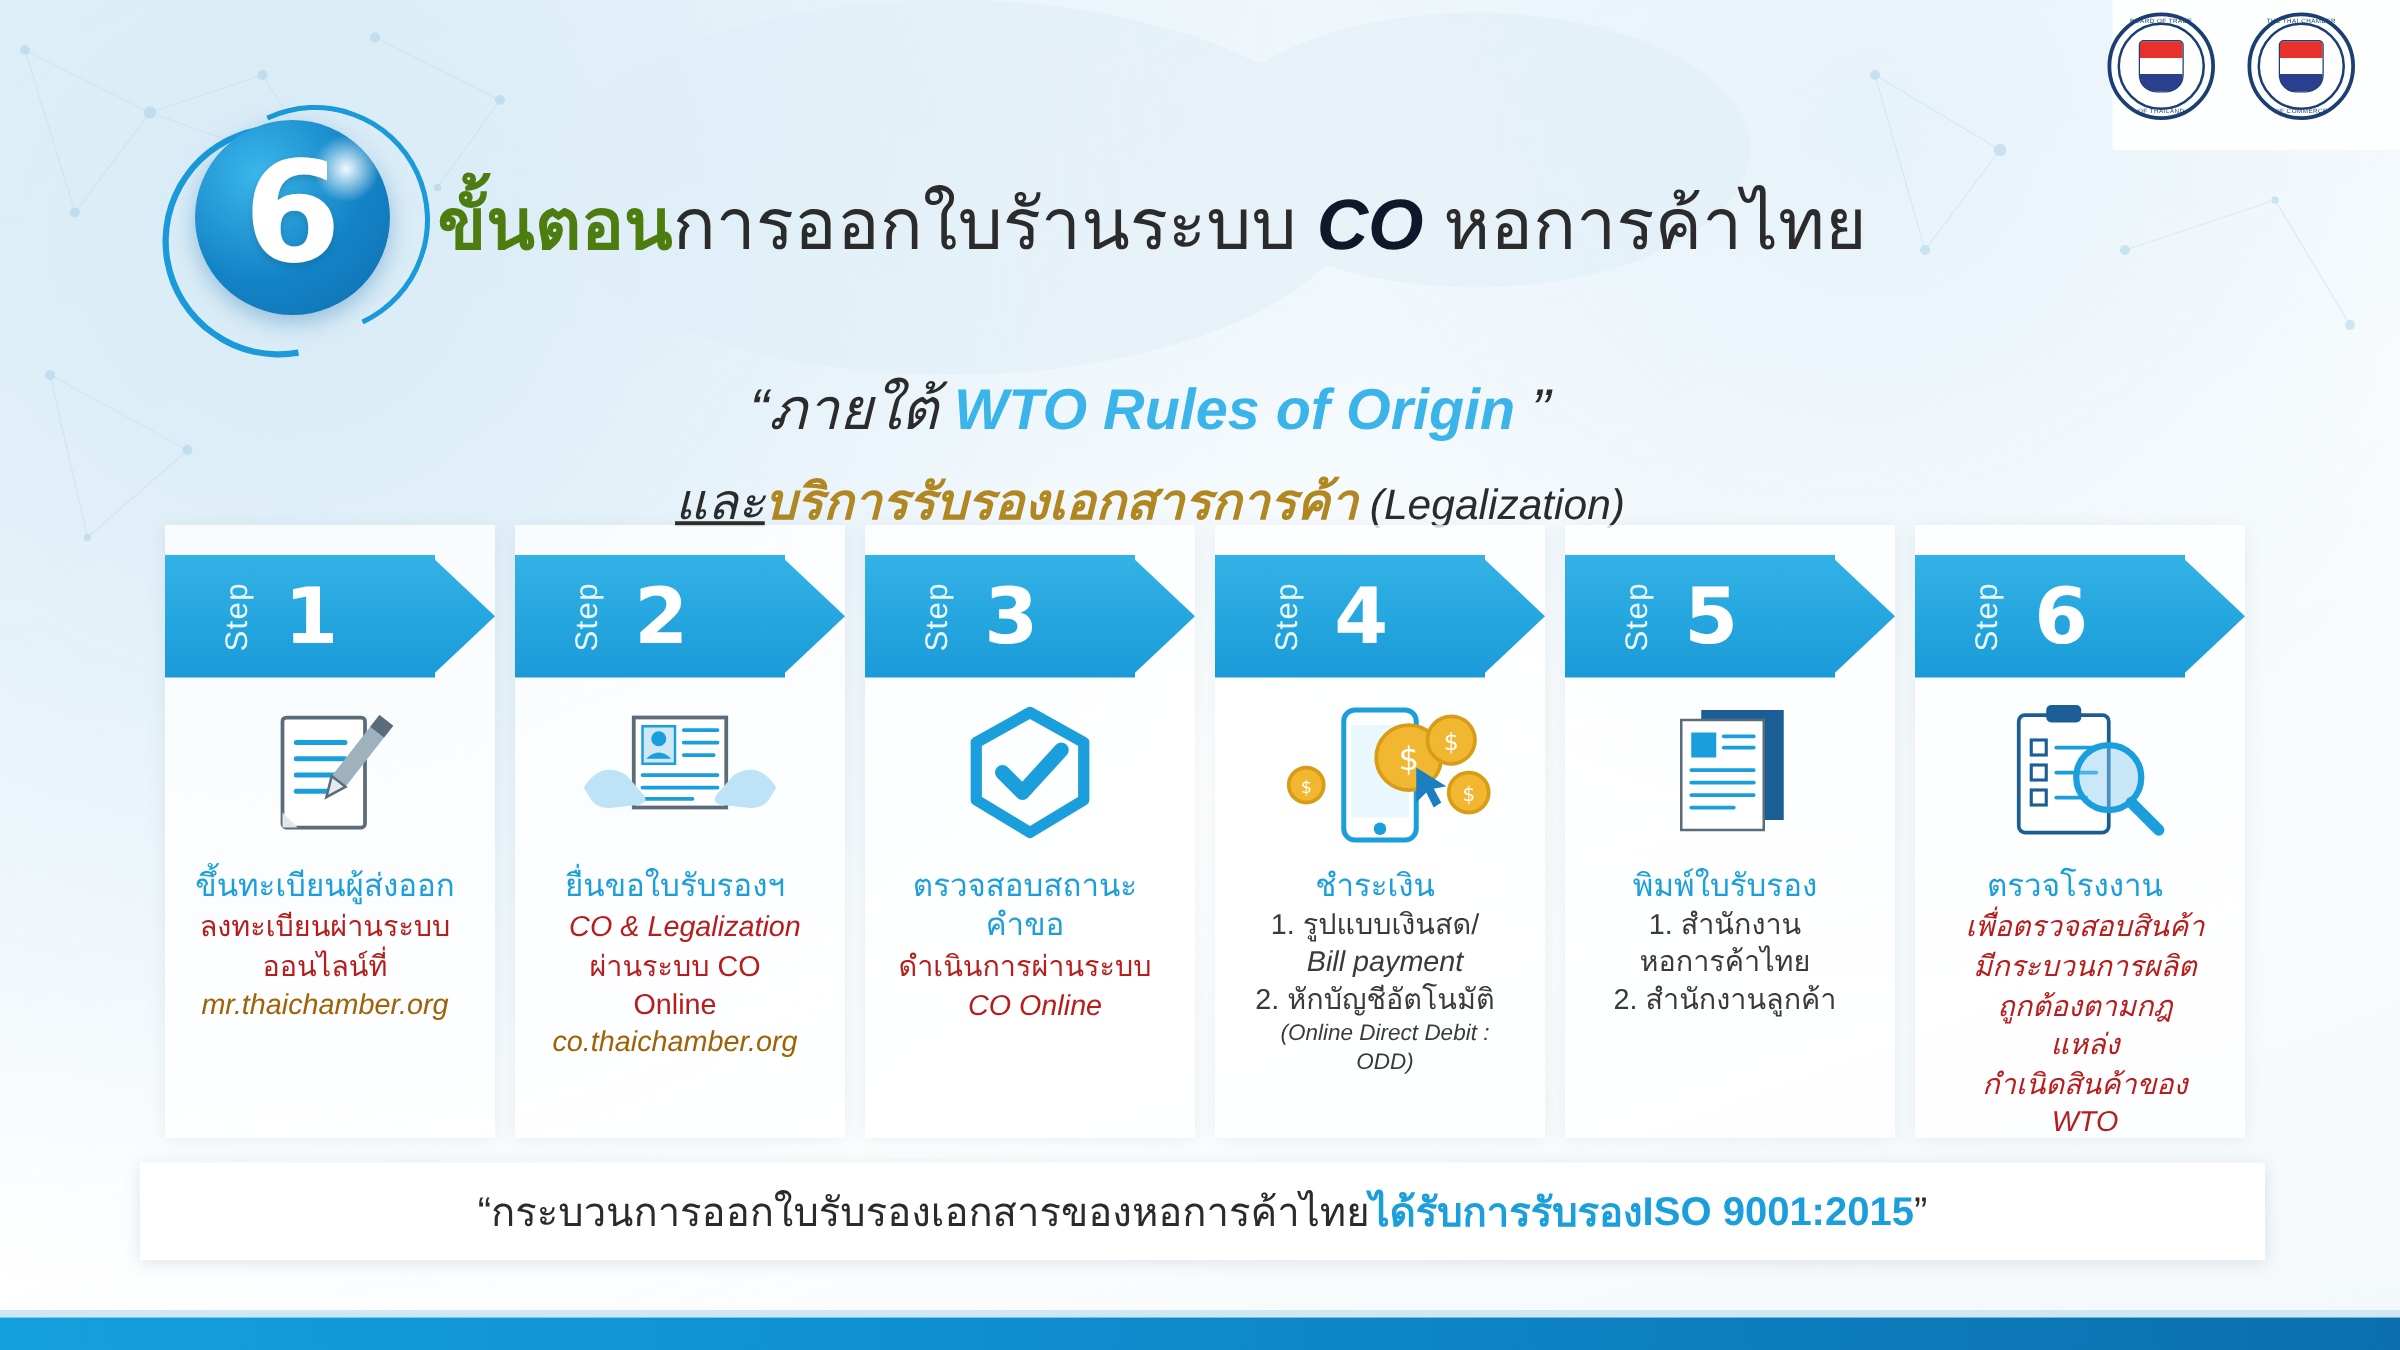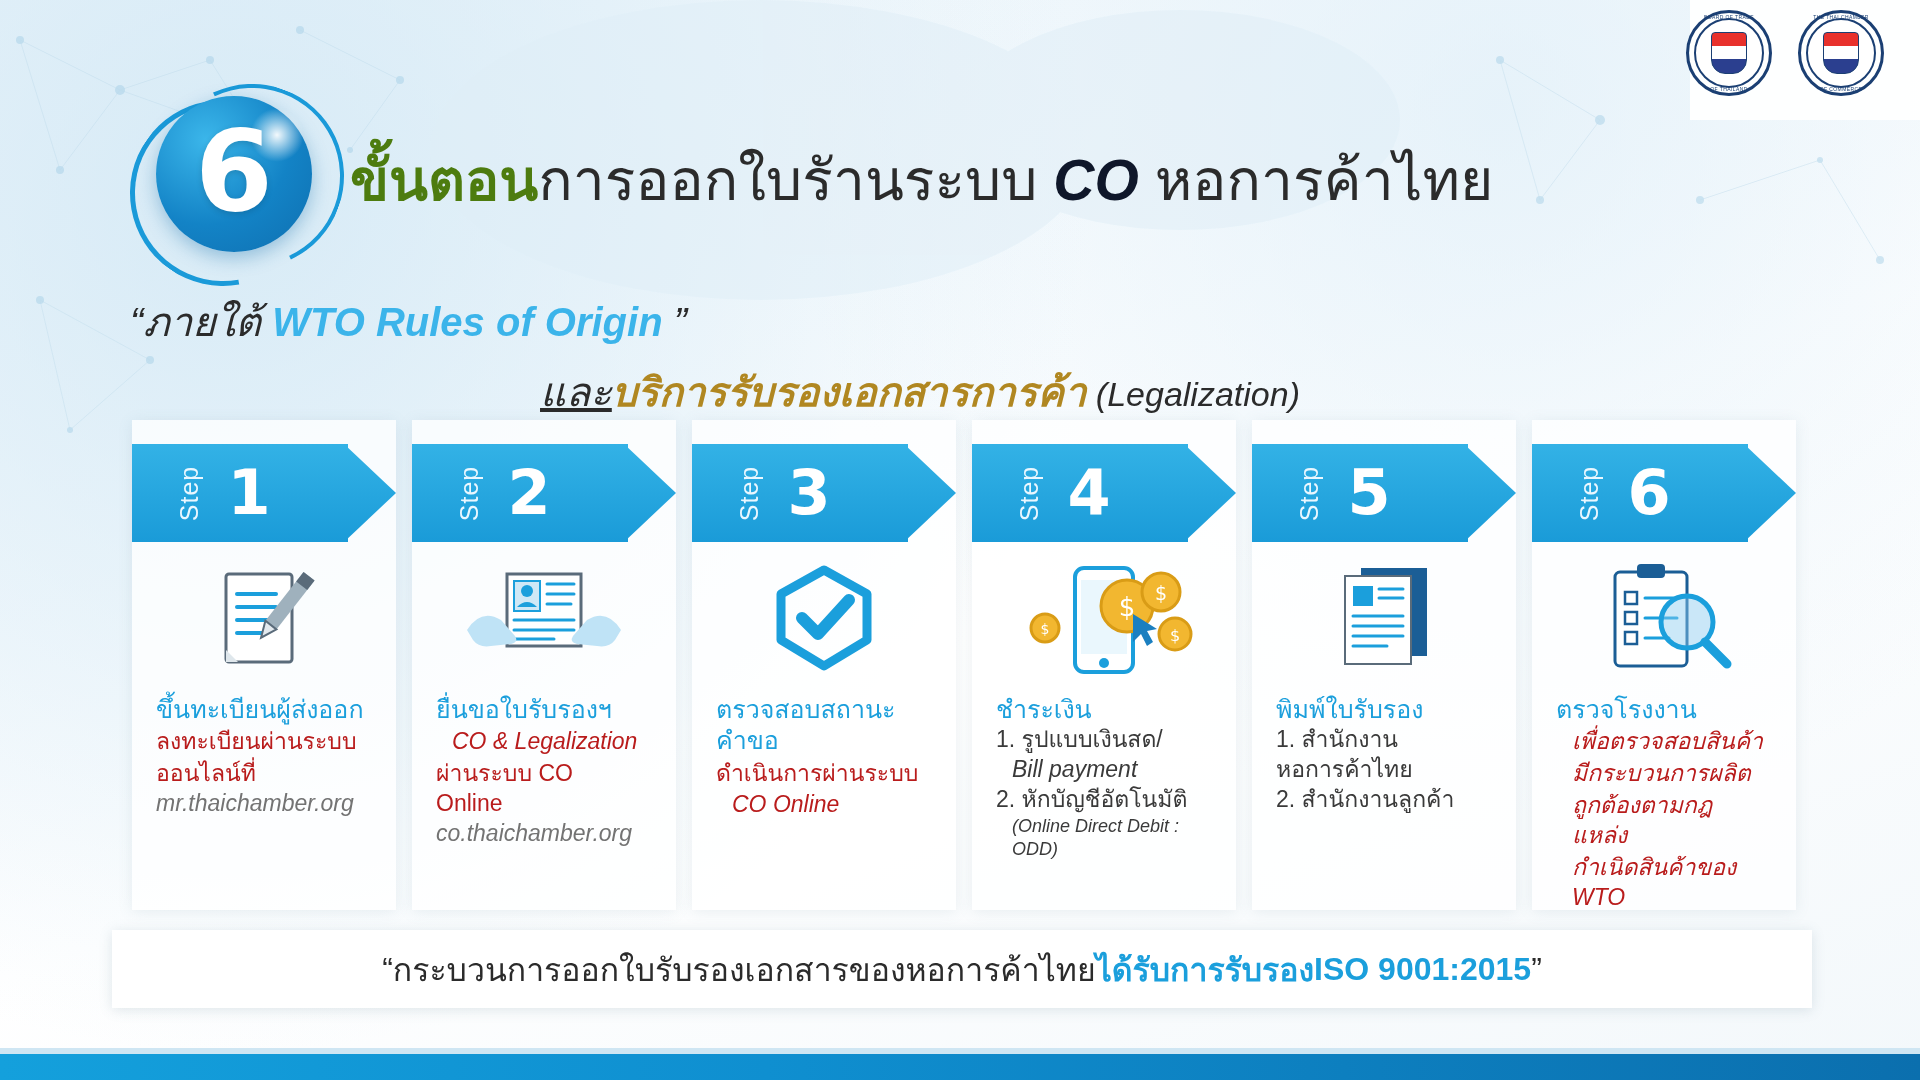--- a/index.html
+++ b/index.html
@@ -47,45 +47,45 @@
       box-shadow:0 6px 18px rgba(16,110,170,.35);
       display:flex;align-items:center;justify-content:center;}
   .badge .num{font-family:"DejaVu Sans",sans-serif;color:#fff;font-size:112px;font-weight:bold;line-height:1;
       margin-top:-6px;text-shadow:0 2px 6px rgba(0,0,0,.15);}
   .badge .spark{position:absolute;left:120px;top:22px;width:54px;height:54px;
       background:radial-gradient(circle,rgba(255,255,255,.95) 0%,rgba(255,255,255,0) 70%);}
   .h1{font-size:57px;line-height:1.05;white-space:nowrap;margin-left:10px;}
   .h1 .b{color:#4d7c0f;font-weight:bold;}
   .h1 .d{color:#2b2b2b;}
   .h1 .g{color:#0f172a;font-weight:bold;font-style:italic;}
-  .h2{margin-top:14px;text-align:left;font-size:40px;font-style:italic;padding-right:120px;}
+  .h2{margin-top:14px;text-align:center;font-size:46px;font-style:italic;padding-right:120px;}
   .h2 .q{color:#2b2b2b;}
   .h2 .blue{color:#3bb4ea;font-weight:bold;}
   .h3{margin-top:6px;text-align:center;font-size:40px;font-style:italic;padding-right:120px;}
   .h3 .dk{color:#2b2b2b;text-decoration:underline;}
   .h3 .gold{color:#b08721;font-weight:bold;}
   .h3 .sm{color:#2b2b2b;font-size:34px;margin-top:34px;}
 
   
   .steps{position:absolute;top:420px;left:132px;width:1664px;height:490px;display:flex;gap:16px;}
   .step{position:relative;flex:1;background:rgba(255,255,255,0.78);box-shadow:0 2px 14px rgba(100,130,150,.12);}
   .ribbon{position:relative;height:98px;margin-top:24px;}
   .ribbon .body{position:absolute;left:0;top:0;bottom:0;right:48px;
       background:linear-gradient(180deg,#33b2e6 0%,#1a9bd8 100%);}
   .ribbon .tip{position:absolute;right:0;top:0;width:52px;height:98px;
       background:linear-gradient(180deg,#33b2e6 0%,#1a9bd8 100%);
       clip-path:polygon(0 0,100% 50%,0 100%);}
   .ribbon .content{position:absolute;inset:0;display:flex;align-items:center;gap:10px;padding-left:30px;}
   .ribbon .word{color:#eaf7ff;font-size:25px;transform:rotate(-90deg);letter-spacing:1px;}
   .ribbon .n{color:#fff;font-size:62px;font-weight:bold;font-family:"DejaVu Sans",sans-serif;line-height:1;}
   .icon-wrap{height:128px;display:flex;align-items:center;justify-content:center;margin-top:14px;}
-  .txt{padding:10px 32px 0 24px;}
+  .txt{padding:10px 32px 0 24px;text-align:center;}
   .t-head{color:#1b9fdc;font-size:25px;line-height:1.25;}
   .t-body{color:#b91c1c;font-size:23px;line-height:1.3;margin-top:2px;}
-  .t-link{color:#737373;font-size:23px;font-style:italic;line-height:1.3;}
+  .t-link{color:#a16207;font-size:23px;font-style:italic;line-height:1.3;}
   .t-small{color:#3a3a3a;font-size:18px;line-height:1.3;}
   .ital{font-style:italic;margin-left:16px;}
   .list{margin:0;padding-left:0;list-style:none;}
   .list li{color:#3a3a3a;font-size:23px;line-height:1.3;}
 
   
   .footer{position:absolute;left:112px;top:930px;width:1700px;height:78px;background:#fff;
       box-shadow:0 2px 12px rgba(90,120,140,.18);display:flex;align-items:center;justify-content:center;}
   .footer span{font-size:32px;}
   .f-dk{color:#2b2b2b;}

